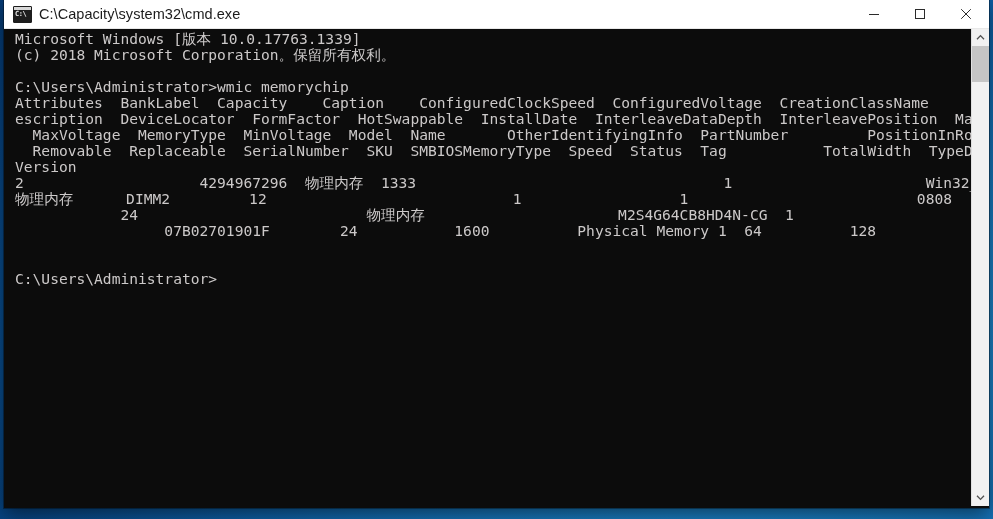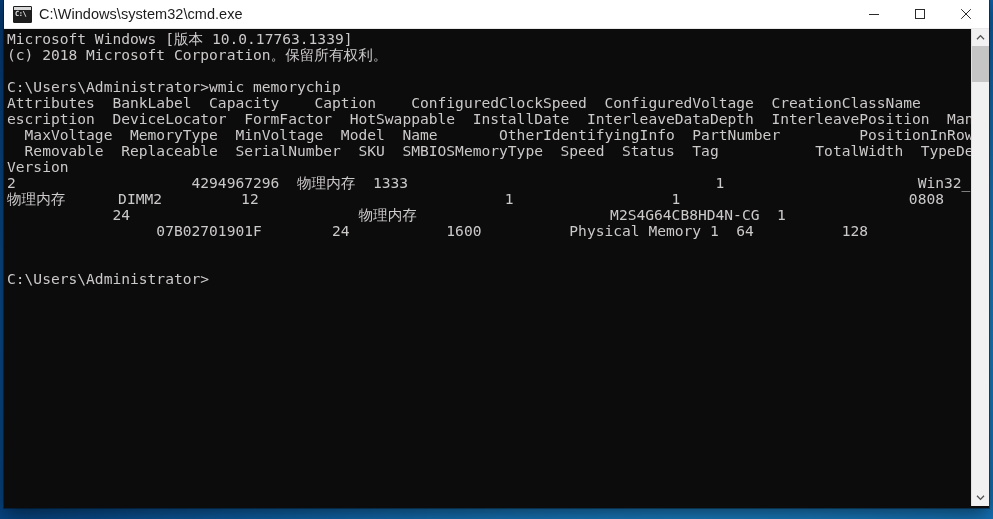--- a/index.html
+++ b/index.html
@@ -110,21 +110,21 @@
     padding: 2px 0 0 3px;
     font-family: "DejaVu Sans Mono", monospace;
     font-size: 14.6px;
     line-height: 16px;
     color: #ccc9c9;
     white-space: pre;
     overflow: hidden;
     letter-spacing: 0px;
     -webkit-font-smoothing: none;
   }
-  #console-text .line { height: 16px; }
+  #console-text .line { height: 16px; margin-left: 8px; }
 
   
   #scrollbar {
     flex: 0 0 auto;
     width: 17px;
     background: #f1f1f1;
     display: flex;
     flex-direction: column;
     border-left: 1px solid #e0e0e0;
   }
@@ -163,21 +163,21 @@
 
 <div id="desktop"></div>
 
 <div id="cmd-window">
 
   <div id="titlebar">
     <div id="title-icon">
       <div class="bar"></div>
       <div class="prompt">C:\</div>
     </div>
-    <div id="title-text">C:\Windows\system32\cmd.exe</div>
+    <div id="title-text">C:\Capacity\system32\cmd.exe</div>
 
     <div id="window-controls">
       <div class="win-btn">
         <svg width="12" height="12" viewBox="0 0 12 12">
           <rect x="1" y="6" width="10" height="1" fill="#2b2b2b"></rect>
         </svg>
       </div>
       <div class="win-btn">
         <svg width="12" height="12" viewBox="0 0 12 12">
           <rect x="1.5" y="1.5" width="9" height="9" fill="none" stroke="#2b2b2b" stroke-width="1"></rect>

